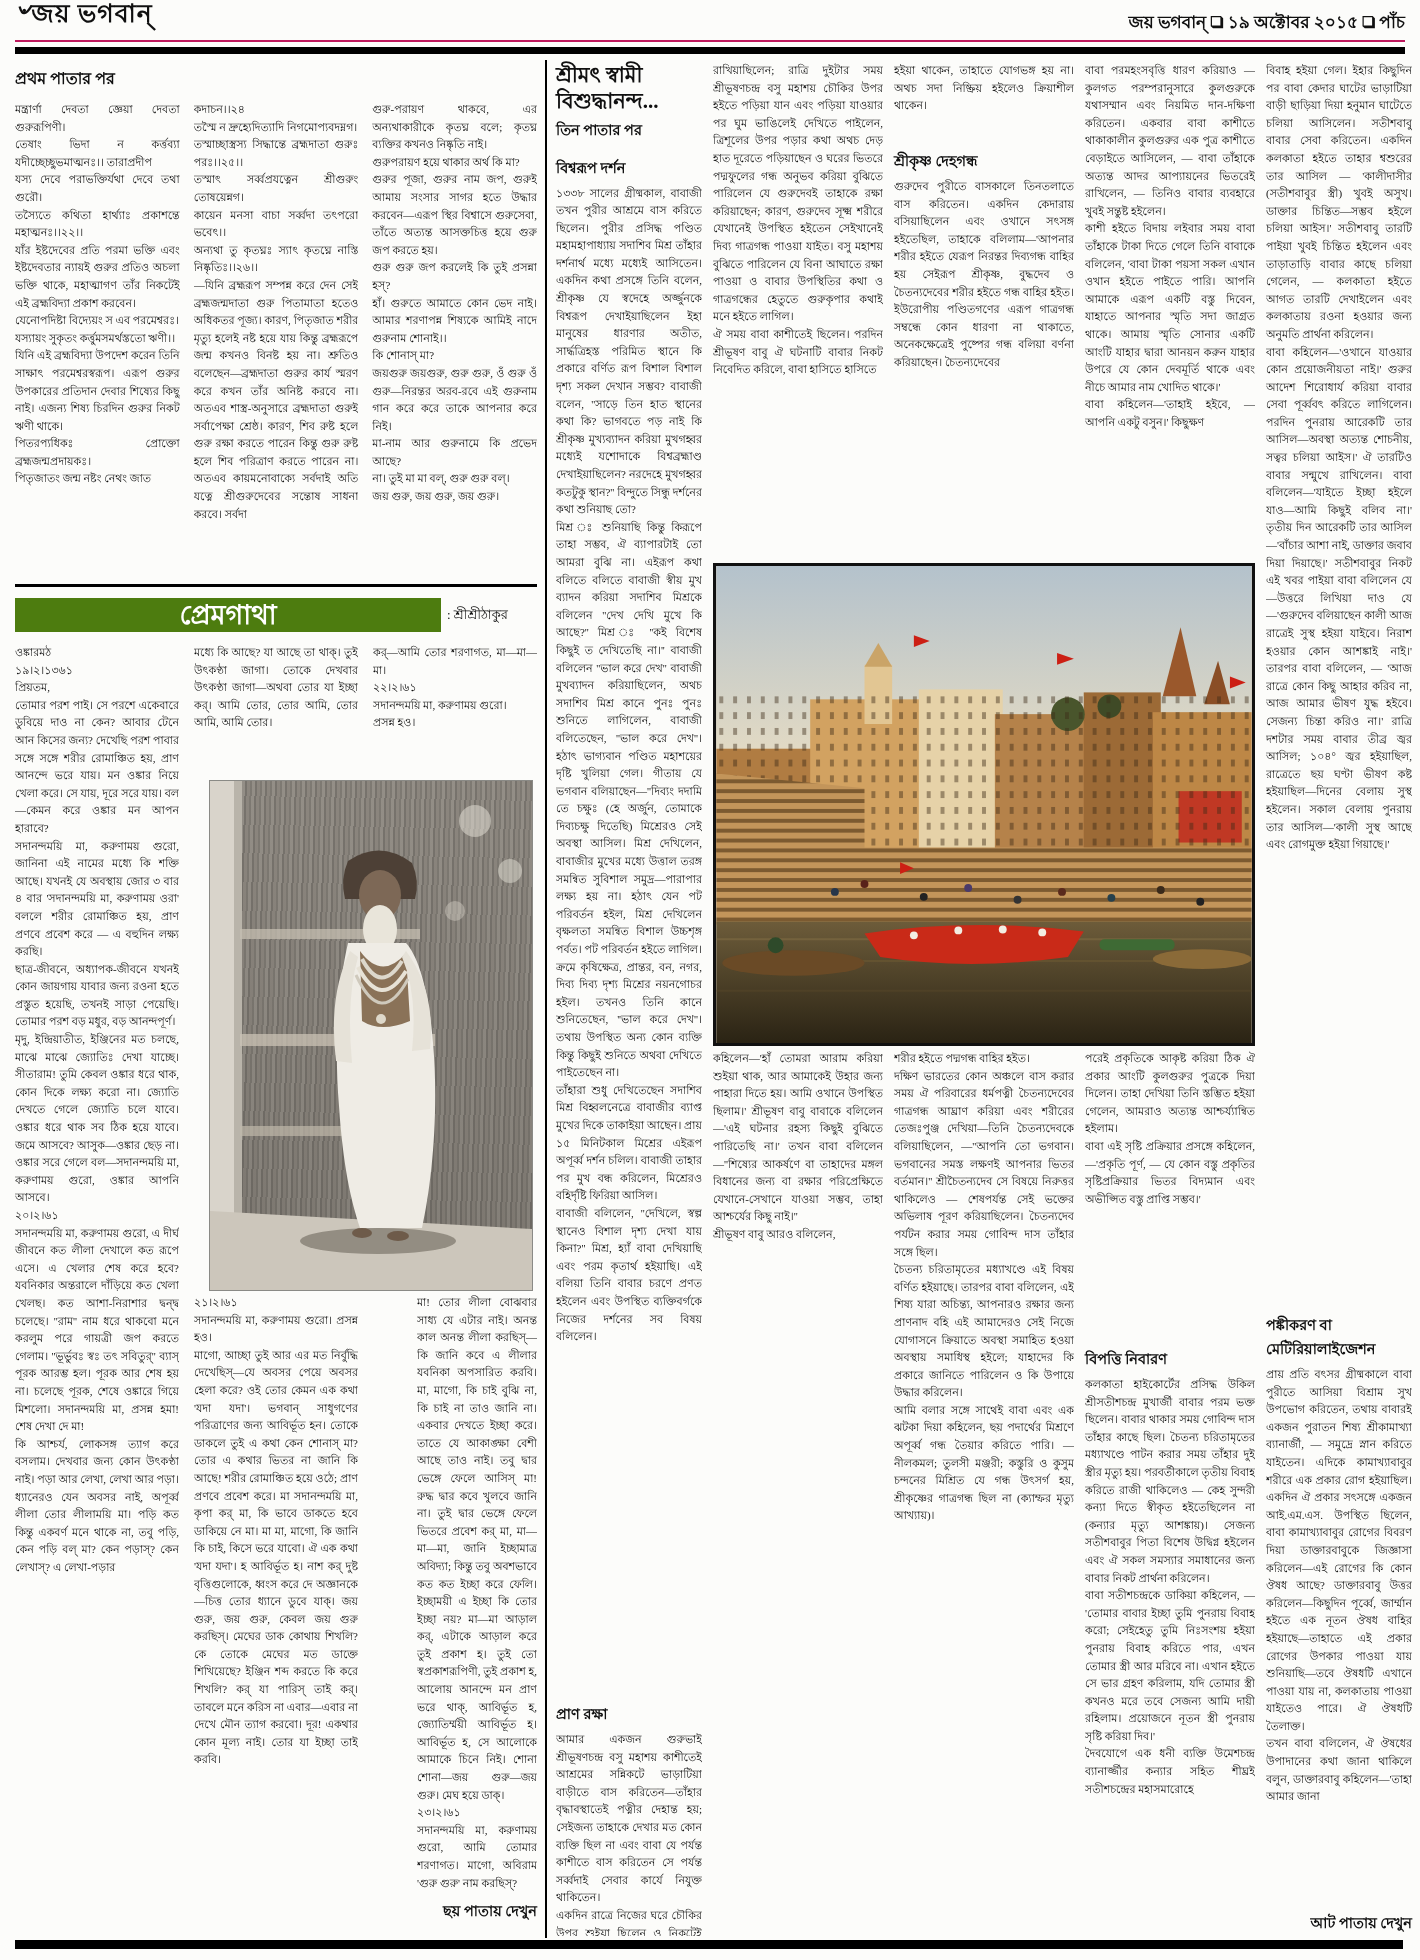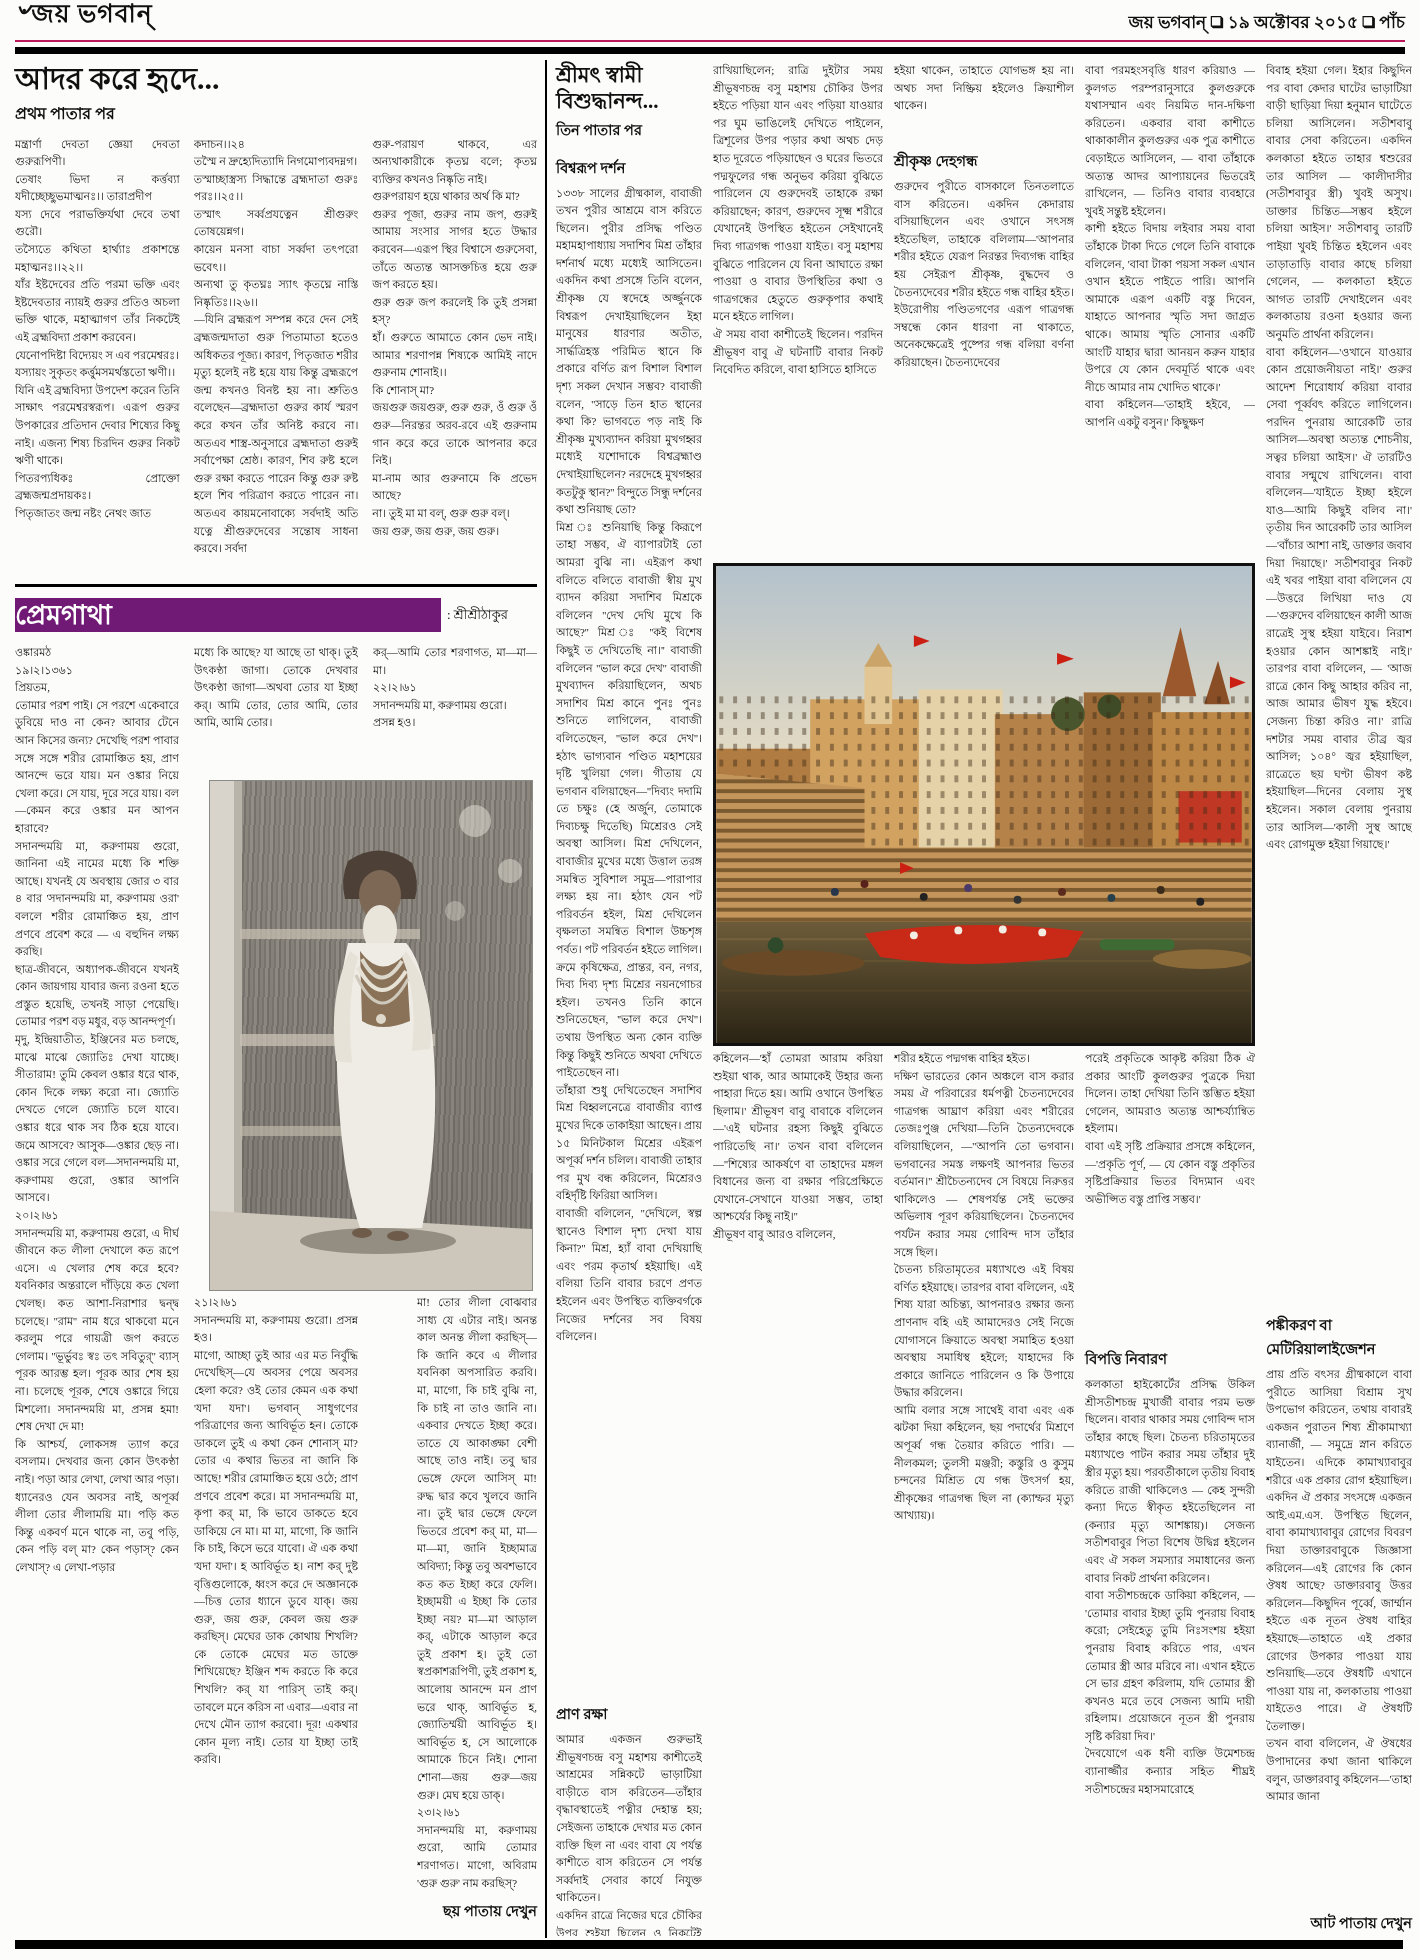--- a/index.html
+++ b/index.html
@@ -28,21 +28,21 @@
   #article1 { position:absolute; left:15px; top:60px; width:522px; height:527px;
     border-bottom:3px solid #000; padding-top:2px; }
   #article1 .hl { font-size:30px; font-weight:bold; line-height:1.15; }
   #article1 .cont { font-size:16px; font-weight:bold; margin:4px 0 8px; }
   #article1 .cols { display:flex; gap:14px; height:428px; }
   #article1 .cols > div { flex:1 1 0; }
 
   
   #pg-banner { position:absolute; left:15px; top:598px; width:522px; height:34px;
     display:flex; align-items:stretch; }
-  #pg-banner .black { flex:1 1 auto; background:#701a75; color:#fff; text-align:left;
+  #pg-banner .black { flex:1 1 auto; background:#4d7c0f; color:#fff; text-align:center;
     font-size:27px; font-weight:bold; line-height:34px; }
   #pg-banner .byline { width:96px; font-size:13px; line-height:34px; padding-left:6px;
     white-space:nowrap; overflow:hidden; }
 
   
   #pg-body { position:absolute; left:15px; top:644px; width:522px; height:1288px;
     display:grid; grid-template-columns:164px 164px 164px; column-gap:15px;
     grid-template-rows:133px 517px auto; }
   #pg-col1 { grid-column:1; grid-row:1 / 4; height:1288px; }
   #pg-c2top { grid-column:2; grid-row:1; } #pg-c3top { grid-column:3; grid-row:1; }
@@ -89,21 +89,20 @@
 
 <div id="page">
 
   <div id="masthead">
     <span class="title">৺জয় ভগবান্</span>
     <span class="dateline">জয় ভগবান্ ❑ ১৯ অক্টোবর ২০১৫ ❑ পাঁচ</span>
   </div>
   <div id="top-bar"></div>
 
   <div id="article1">
-    <div class="hl">আদর করে হৃদে...</div>
     <div class="cont">প্রথম পাতার পর</div>
     <div class="cols">
       <div class="body-txt">মন্ত্রার্ণা দেবতা জ্ঞেয়া দেবতা গুরুরূপিণী।
 তেষাং ভিদা ন কর্ত্তব্যা যদীচ্ছেচ্ছুভমাত্মনঃ।। তারাপ্রদীপ
 যস্য দেবে পরাভক্তির্যথা দেবে তথা গুরৌ।
 তস্যৈতে কথিতা হার্থ্যাঃ প্রকাশন্তে মহাত্মনঃ।।২২।।
 যাঁর ইষ্টদেবের প্রতি পরমা ভক্তি এবং ইষ্টদেবতার ন্যায়ই গুরুর প্রতিও অচলা ভক্তি থাকে, মহাত্মাগণ তাঁর নিকটেই এই ব্রহ্মবিদ্যা প্রকাশ করবেন।
 যেনোপদিষ্টা বিদ্যেয়ং স এব পরমেশ্বরঃ।
 যস্যায়ং সুকৃতং কর্ত্তুমসমর্থস্ততো ঋণী।।
 যিনি এই ব্রহ্মবিদ্যা উপদেশ করেন তিনি সাক্ষাৎ পরমেশ্বরস্বরূপ। এরূপ গুরুর উপকারের প্রতিদান দেবার শিষ্যের কিছু নাই। এজন্য শিষ্য চিরদিন গুরুর নিকট ঋণী থাকে।

